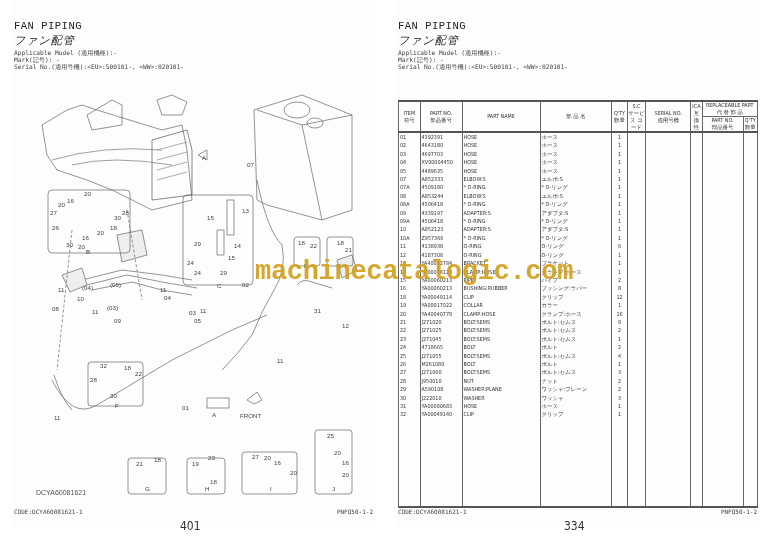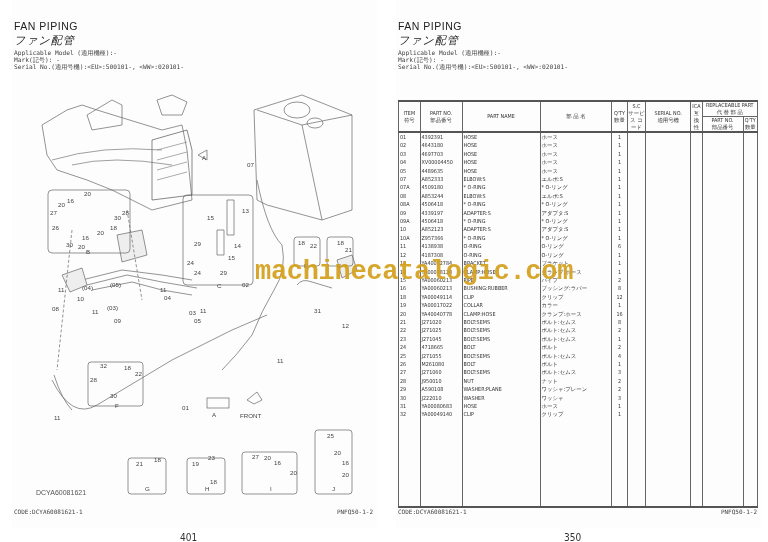--- a/index.html
+++ b/index.html
@@ -1,26 +1,26 @@
 <!DOCTYPE html>
 <html><head>
 <meta charset="utf-8">
 <style>
   html, body { margin:0; padding:0; background:#ffffff; }
   body { width:768px; height:542px; position:relative; overflow:hidden;
          font-family:"DejaVu Sans Condensed","DejaVu Sans", sans-serif; color:#333; }
   .page { position:absolute; top:0; width:365px; height:528px; background:#fdfdfd; }
   .page.left { left:12px; }
   .page.right { left:396px; }
-  .title-en { position:absolute; left:2px; top:20px; font-size:10.5px; letter-spacing:0.5px; color:#222; font-family:Liberation Sans, sans-serif; }
+  .title-en { position:absolute; left:2px; top:20px; font-size:10.5px; letter-spacing:0.5px; color:#222; font-family:Liberation Mono, monospace; }
   .title-jp { position:absolute; left:2px; top:33px; font-size:11px; color:#222; letter-spacing:1px;font-style:italic; }
   .meta { position:absolute; left:2px; font-size:6.2px; color:#444; white-space:nowrap; font-family:"DejaVu Sans Mono", monospace; }
   .footer-code { position:absolute; top:508px; left:2px; font-size:6px; color:#444; font-family:"DejaVu Sans Mono", monospace; }
   .footer-ref { position:absolute; top:508px; right:4px; font-size:6px; color:#444; font-family:"DejaVu Sans Mono", monospace; }
-  .page-num { position:absolute; top:532px; font-size:10px; color:#333;text-align:right; }
+  .page-num { position:absolute; top:519px; font-size:12px; color:#333;text-align:right; }
   .fig-code { position:absolute; left:24px; top:489px; font-size:7px; color:#555; font-family:"Liberation Sans", sans-serif; }
 
   
   .diagram { position:absolute; left:0; top:70px; width:365px; height:430px; }
   .diagram svg { width:100%; height:100%; }
   .callout { font-family:"Liberation Sans", sans-serif; font-size:6.2px; fill:#444; }
 
   
   .ptable { position:absolute; left:2px; top:100px; width:360px; height:408px; border-collapse:collapse; table-layout:fixed;
             font-family:"DejaVu Sans Condensed","DejaVu Sans", sans-serif; font-size:5.4px; color:#333; }
@@ -641,16 +641,16 @@
           <td></td>
           <td></td>
           <td></td>
           <td></td>
         </tr>
       </tbody>
   </table>
 
   <div class="footer-code">CODE:DCYA60081621-1</div>
   <div class="footer-ref">PNFQ50-1-2</div>
-  <div class="page-num" style="left:168px">350</div>
+  <div class="page-num" style="left:168px">334</div>
 </div>
 
 <div class="watermark">machinecatalogic.com</div>
 
 </body></html>

